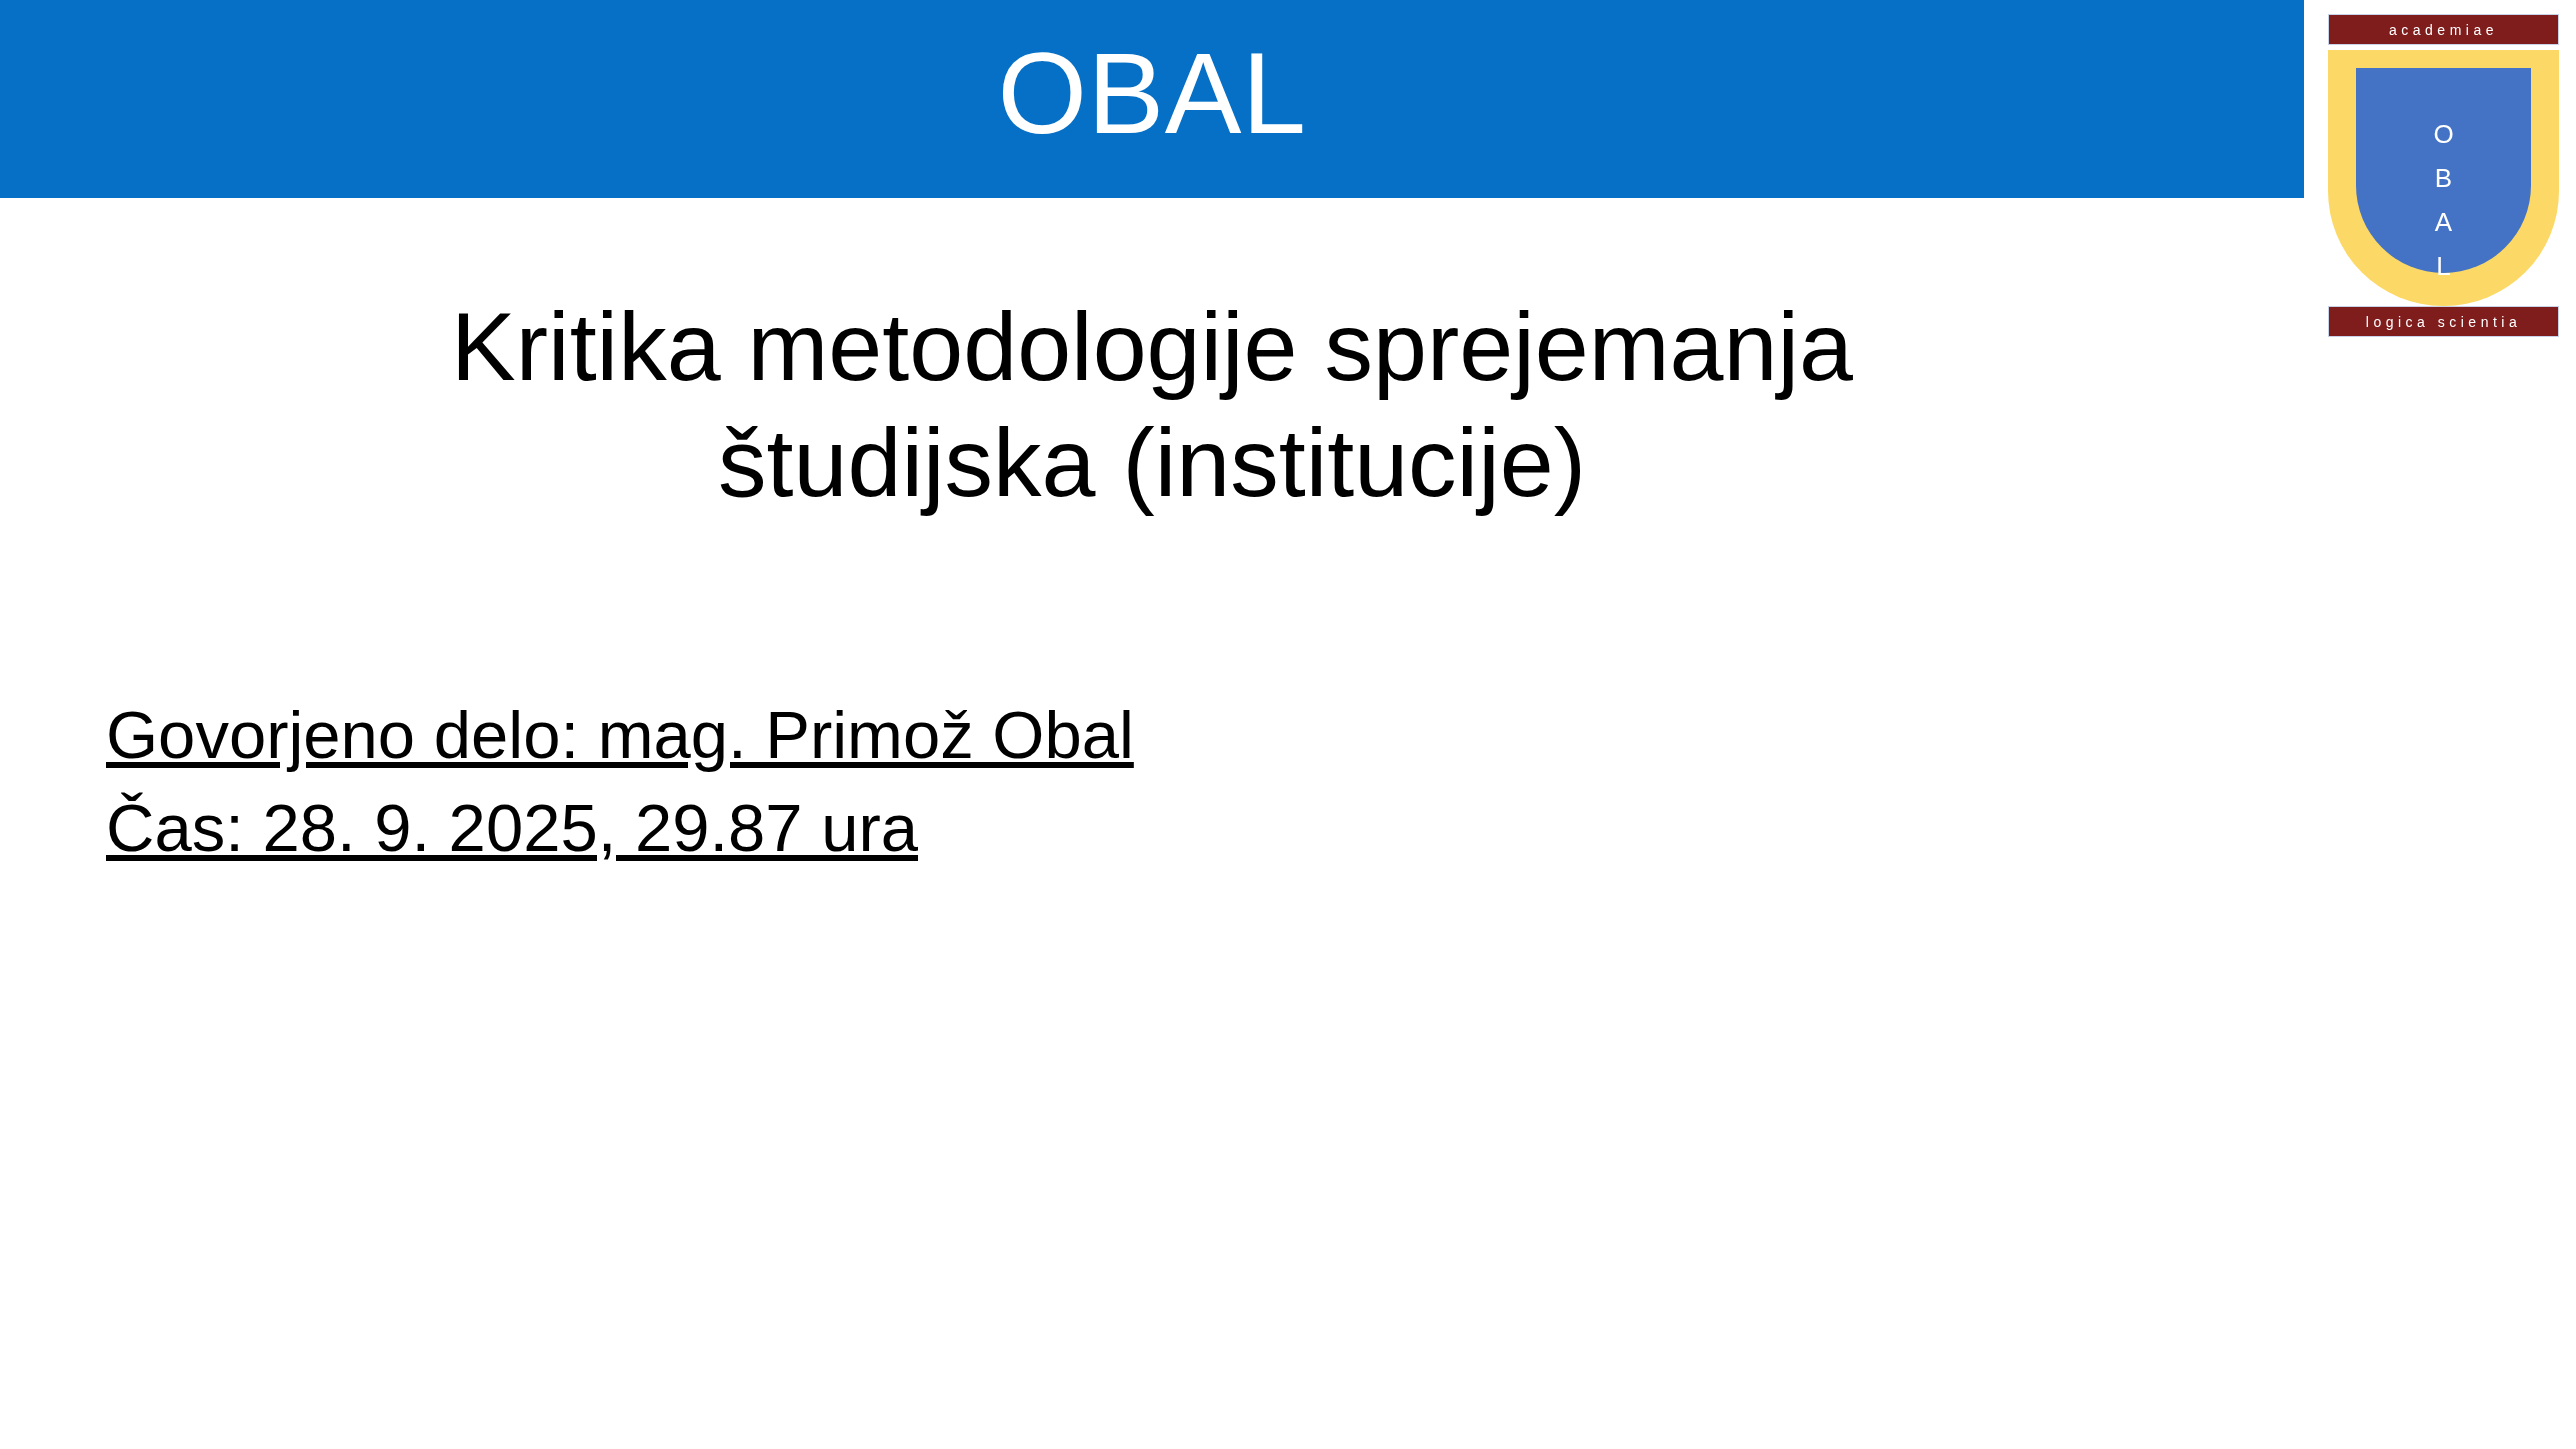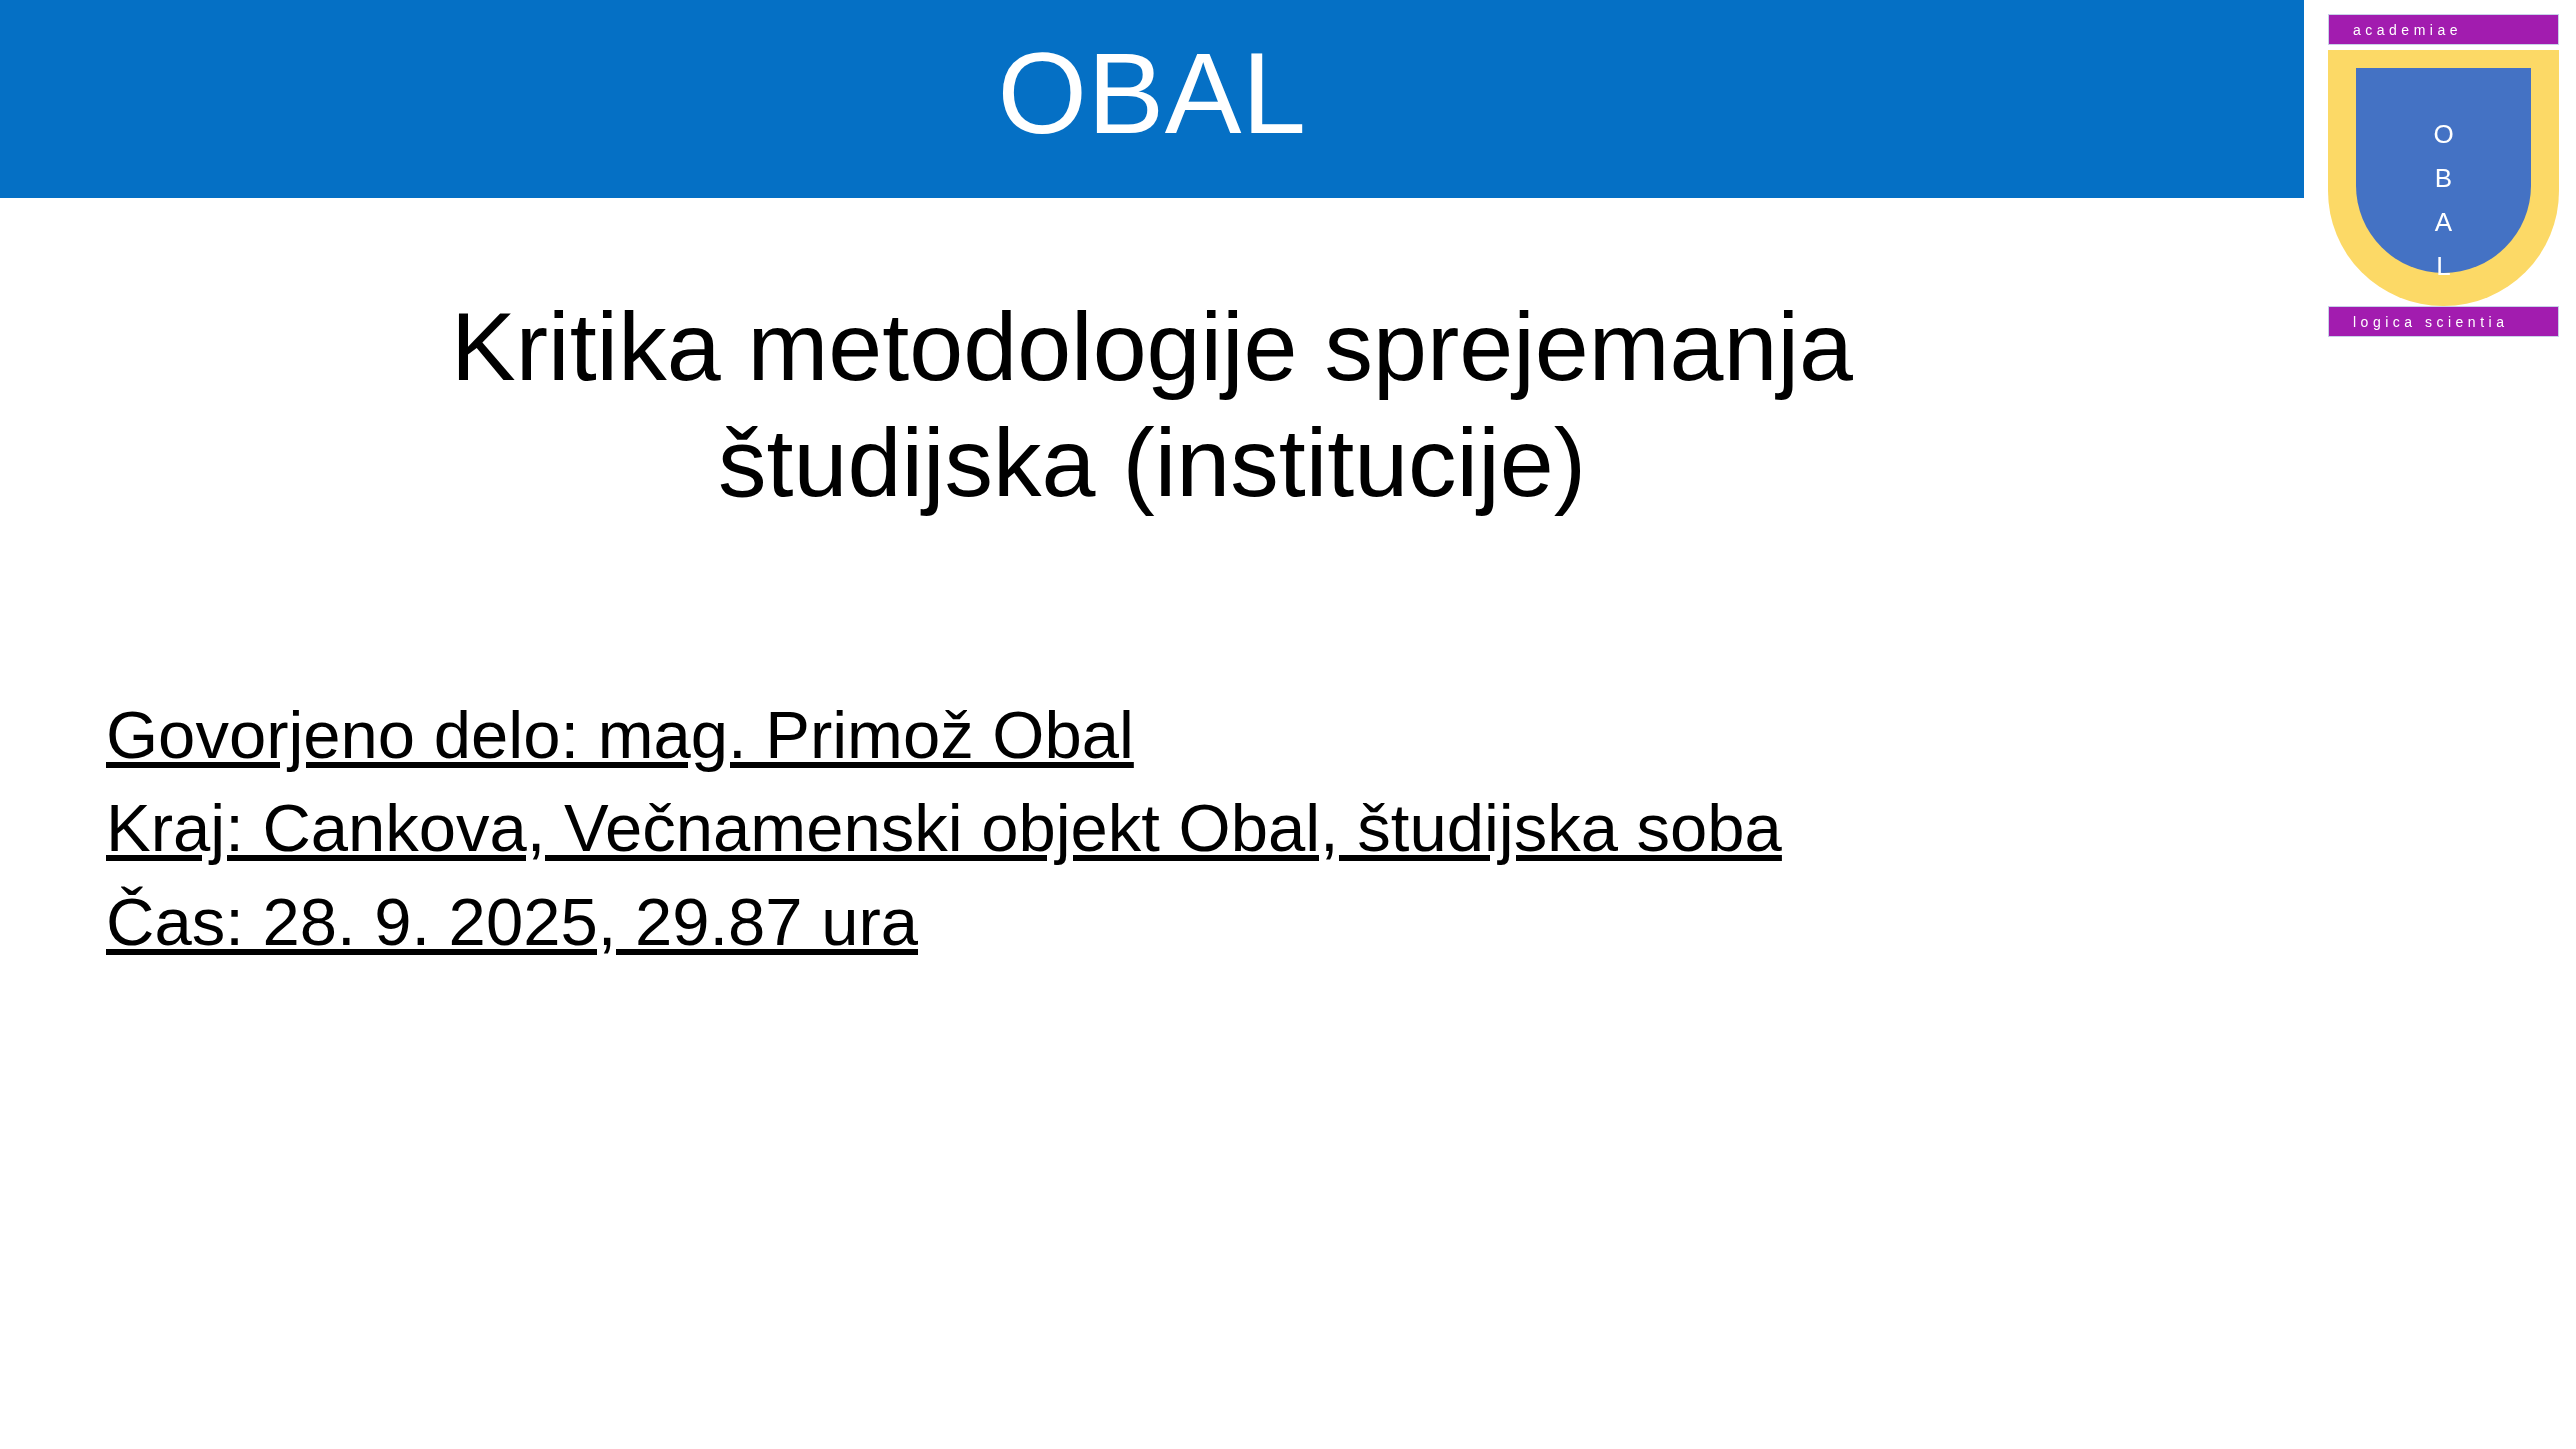--- a/index.html
+++ b/index.html
@@ -43,30 +43,29 @@
     position: absolute;
     left: 2328px;
     top: 14px;
     width: 231px;
     height: 327px;
   }
   .logo-band {
     position: absolute;
     left: 0;
     width: 231px;
-    background: #a21caf;
+    background: #7f1d1d;
     border: 1.3px solid #c8d2e8;
     box-sizing: border-box;
     color: #ffffff;
-    text-align: left;
+    text-align: center;
     font-size: 14px;
     letter-spacing: 4.5px;
     line-height: 30px;
     height: 31px;
-    padding-left: 24px;
   }
   #logo-band-top { top: 0; }
   #logo-band-bottom { top: 292px; }
 
   #logo-shield-outer {
     position: absolute;
     left: 0;
     top: 36px;
     width: 231px;
     height: 256px;
@@ -146,16 +145,15 @@
   <div class="logo-band" id="logo-band-bottom">logica scientia</div>
 </div>
 
 <div id="slide-title">
   <span class="title-line">Kritika metodologije sprejemanja</span>
   <span class="title-line">študijska (institucije)</span>
 </div>
 
 <div id="body-block">
   <p>Govorjeno delo: mag. Primož Obal</p>
-  <p>Kraj: Cankova, Večnamenski objekt Obal, študijska soba</p>
   <p>Čas: 28. 9. 2025, 29.87 ura</p>
 </div>
 
 
 </body></html>

